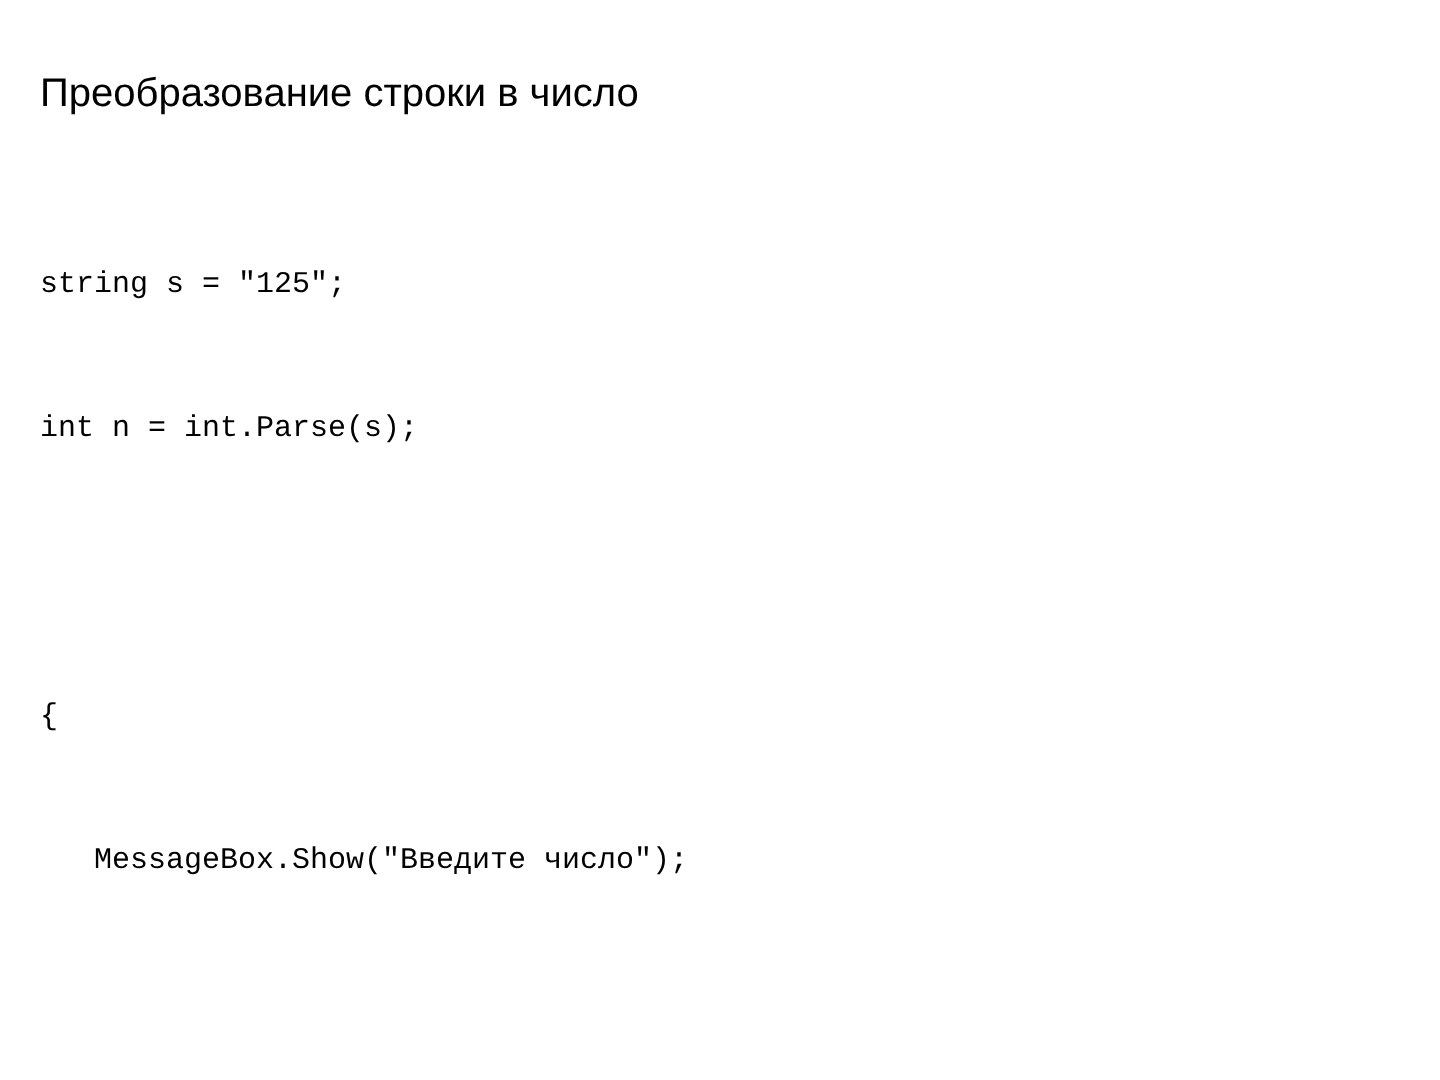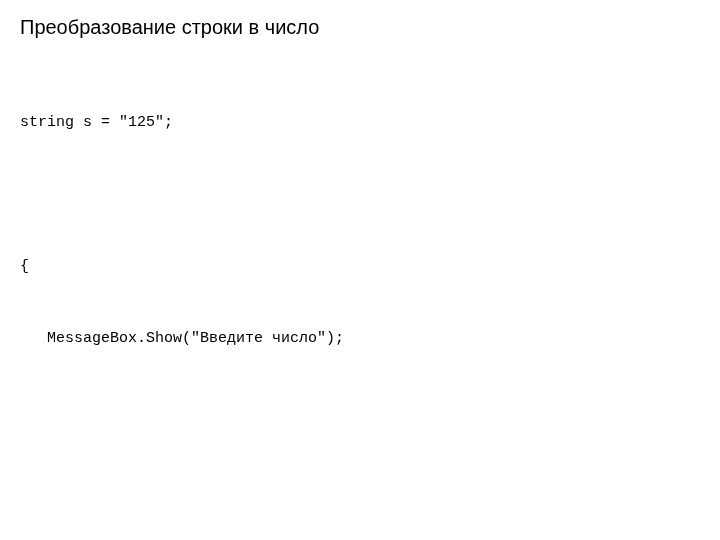--- a/index.html
+++ b/index.html
@@ -21,20 +21,21 @@
       height: 540px;
       background: #ffffff;
       padding: 16px 20px;
     }
 
     .title {
       font-size: 20px;
       font-weight: normal;
       color: #000000;
       margin-bottom: 24px;
+      margin-top: 20px;
     }
 
     .code-block {
       font-family: 'Courier New', Courier, monospace;
       font-size: 15px;
       line-height: 1.6;
       color: #000000;
       white-space: pre;
     }
 
@@ -49,19 +50,20 @@
     }
   </style>
 </head>
 <body>
 
 <div class="page-container">
   <div class="title">Преобразование строки в число</div>
 
   <div class="code-block">
     <span class="code-line">string s = "125";</span>
+    <span class="code-line">int n = int.Parse(s);</span>
     <span class="code-line empty">&nbsp;</span>
     <span class="code-line">{</span>
     <span class="code-line">   MessageBox.Show("Введите число");</span>
     
     
   </div>
 </div>
 
 </body></html>

